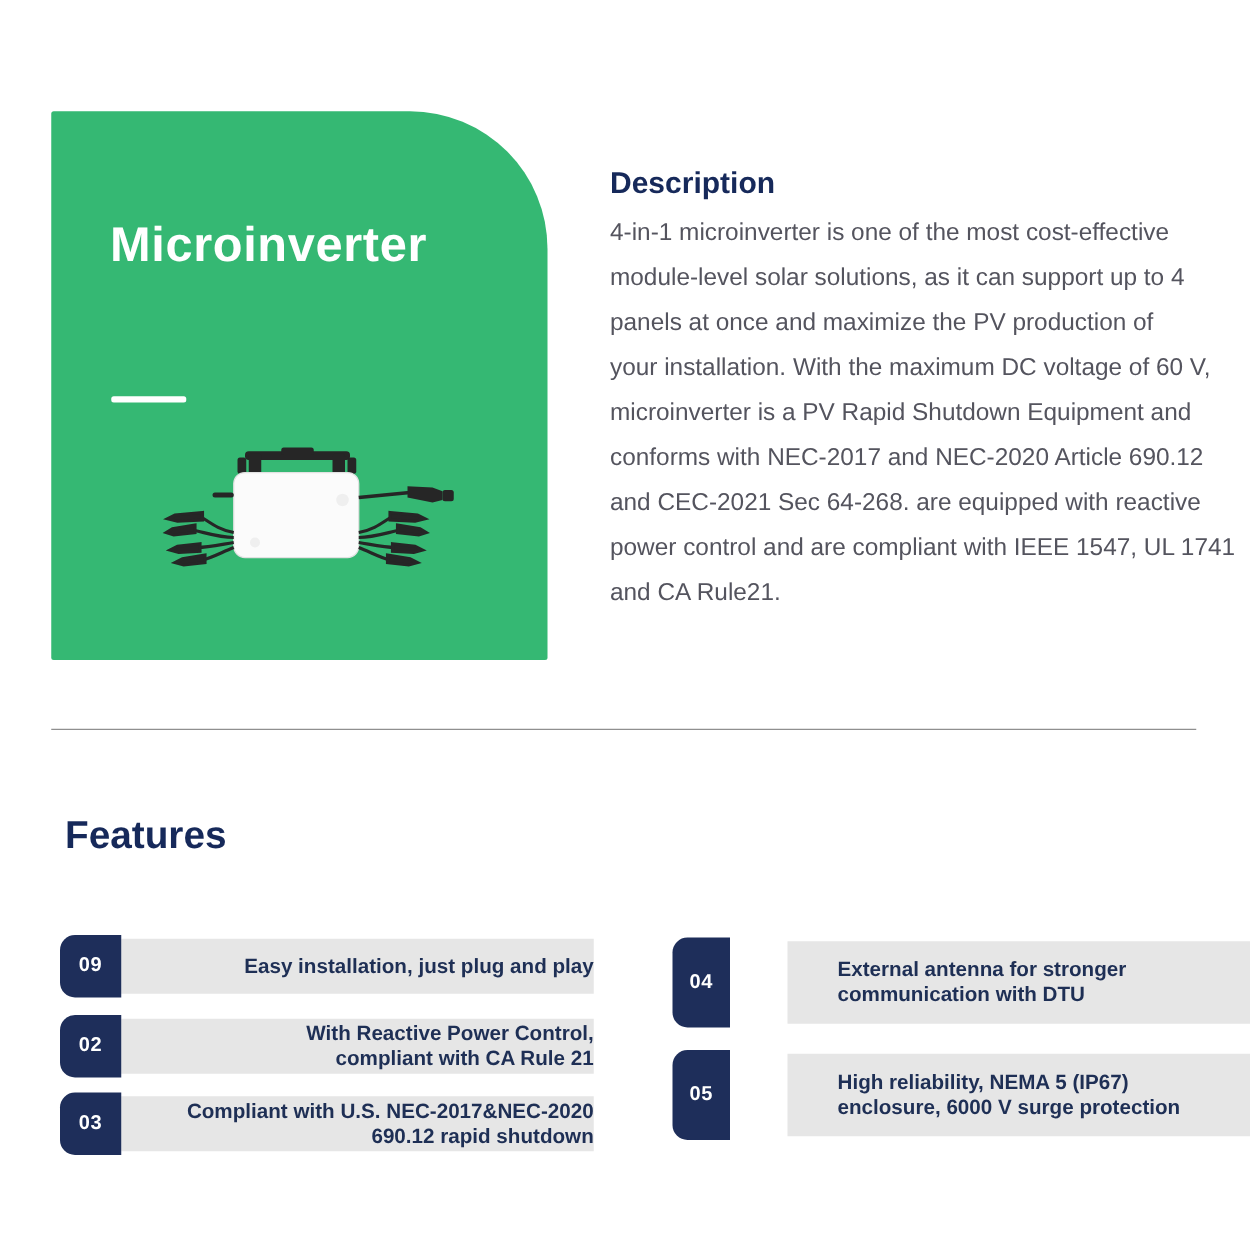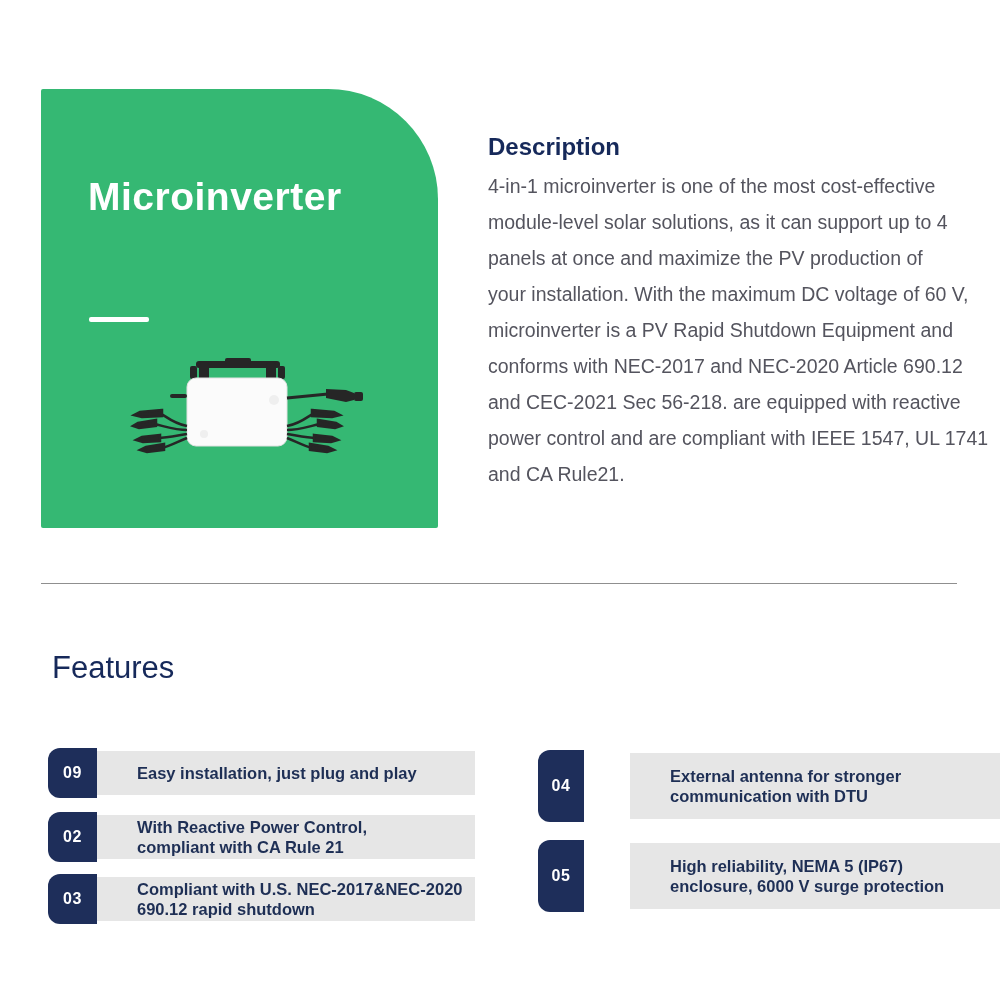--- a/index.html
+++ b/index.html
@@ -68,21 +68,21 @@
     width: 916px; height: 0;
     border-top: 1.5px solid #8f8f8f;
   }
 
   
   .features-heading {
     position: absolute;
     left: 52px; top: 650px;
     color: #16295a;
     font-size: 31px;
-    font-weight: 400;
+    font-weight: 700;
   }
   .frow {
     position: absolute;
     display: flex;
     align-items: stretch;
   }
   .frow .fbadge {
     position: relative;
     z-index: 2;
     background: #1e2e5a;
@@ -107,21 +107,21 @@
     color: #1e2f55;
     font-size: 16.5px;
     font-weight: 600;
     line-height: 20.5px;
     white-space: nowrap;
   }
   .fline:empty { display: none; }
 
   .col-left  { left: 48px;  height: 50px; }
   .col-left  .fbadge { width: 49px; }
-  .col-left  .fbar   { width: 378px; height: 44px; }
+  .col-left  .fbar   { width: 378px; height: 44px; text-align: right; }
 
   .col-right { left: 538px; height: 72px; gap: 46px; }
   .col-right .fbadge { width: 46px; }
   .col-right .fbar   { width: 381px; height: 66px; }
 
   .row-1 { top: 748px; }
   .row-2 { top: 812px; }
   .row-3 { top: 874px; }
   .row-4 { top: 750px; }
   .row-5 { top: 840px; }
@@ -181,21 +181,21 @@
   </div>
 
   <div class="desc">
     <div class="desc-heading">Description</div>
     <div class="desc-line">4-in-1 microinverter is one of the most cost-effective</div>
     <div class="desc-line">module-level solar solutions, as it can support up to 4</div>
     <div class="desc-line">panels at once and maximize the PV production of</div>
     <div class="desc-line">your installation. With the maximum DC voltage of 60 V,</div>
     <div class="desc-line">microinverter is a PV Rapid Shutdown Equipment and</div>
     <div class="desc-line">conforms with NEC-2017 and NEC-2020 Article 690.12</div>
-    <div class="desc-line">and CEC-2021 Sec 56-218. are equipped with reactive</div>
+    <div class="desc-line">and CEC-2021 Sec 64-268. are equipped with reactive</div>
     <div class="desc-line">power control and  are compliant with IEEE 1547, UL 1741</div>
     <div class="desc-line">and CA  Rule21.</div>
   </div>
 
   <div class="divider"></div>
 
   <div class="features-heading">Features</div>
 
   <div class="frow col-left row-1">
     <div class="fbadge">09</div>

